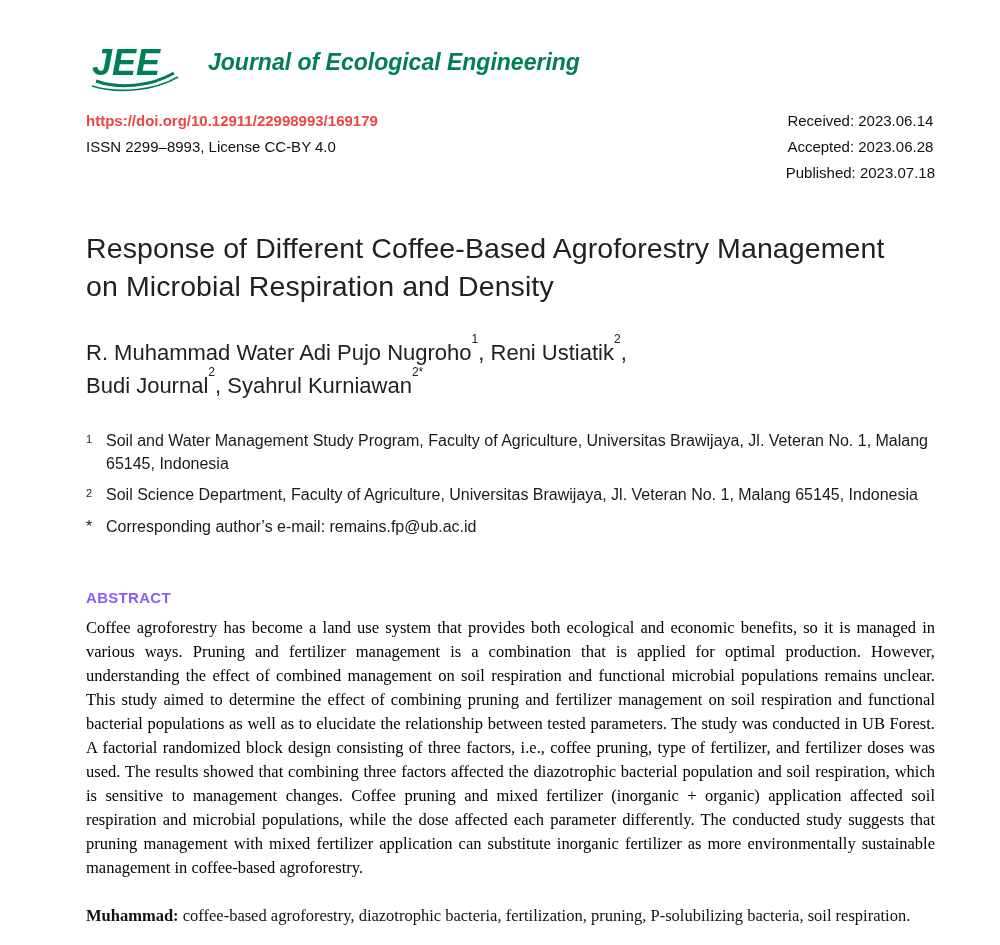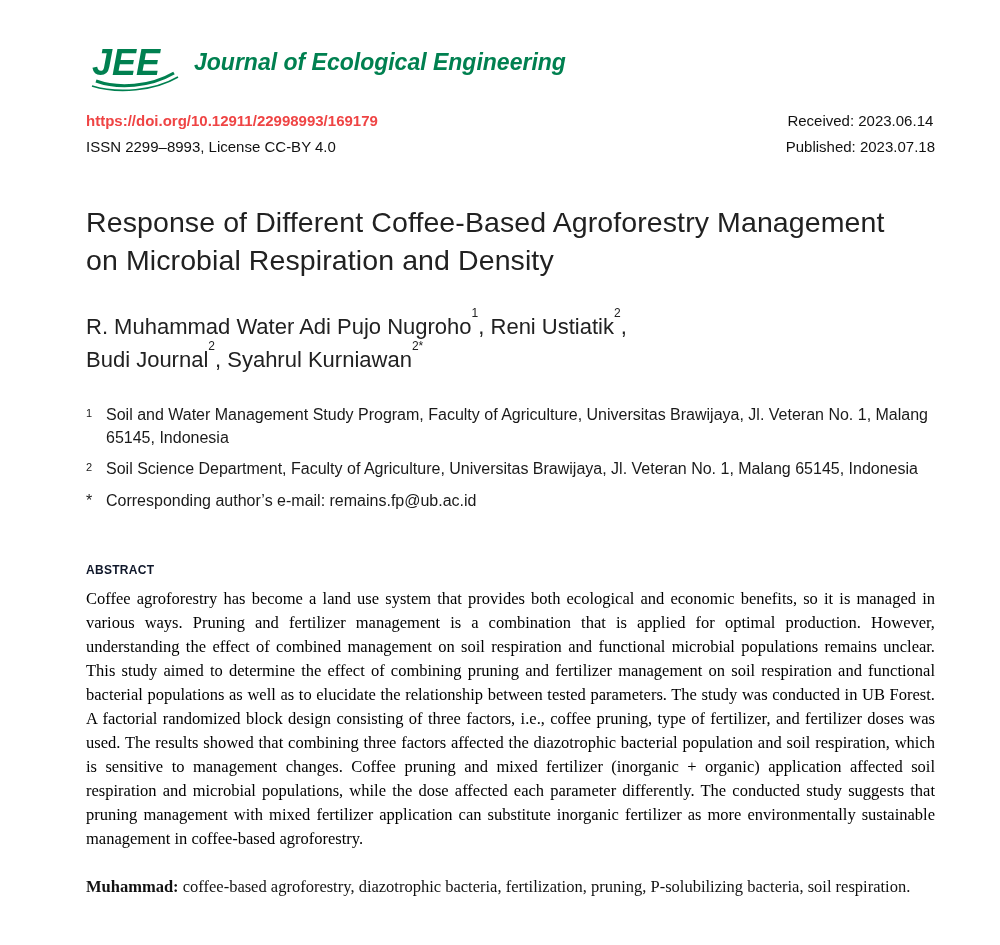--- a/index.html
+++ b/index.html
@@ -8,21 +8,21 @@
   body {
     width: 1000px;
     height: 945px;
     font-family: "Liberation Sans", sans-serif;
     color: #1a1a1a;
     overflow: hidden;
   }
   .page { padding: 40px 65px 0 80px; }
 
   
-  .masthead { display: flex; align-items: center; gap: 14px; padding-left: 6px; }
+  .masthead { display: flex; align-items: center; gap: 28px; padding-left: 6px; }
   .logo svg { display: block; }
   .logo-text {
     font-family: "Liberation Sans", sans-serif;
     font-size: 36px;
     font-weight: 700;
     font-style: italic;
     fill: #008050;
   }
   .swoosh { fill: none; stroke: #008050; }
   .swoosh-thick { stroke-width: 3; }
@@ -68,24 +68,24 @@
   .affil { display: flex; gap: 8px; margin-bottom: 9px; line-height: 1.42; }
   .affil-marker { flex: 0 0 12px; text-align: left; }
   .sup-marker { top: 2px; font-size: 11px; }
   .corr-marker { font-size: 16px; }
   .affil-text { flex: 1; }
   .email { color: #1a1a1a; cursor: pointer; }
 
   
   .abstract { margin-top: 50px; padding-left: 6px; }
   .abstract-heading {
-    font-size: 12px;
+    font-size: 15px;
     font-weight: 700;
     letter-spacing: 0.3px;
-    color: #0f172a;
+    color: #8b5cf6;
     font-family: "Liberation Sans", sans-serif;
   }
   .abstract-body {
     margin-top: 10px;
     font-family: "Liberation Serif", serif;
     font-size: 16.5px;
     line-height: 24px;
     text-align: justify;
     color: #000000;
   }
@@ -118,20 +118,21 @@
     <div class="journal-name">Journal of Ecological Engineering</div>
   </header>
 
   <section class="meta-row">
     <div class="meta-left">
       <div class="doi-link">https://doi.org/10.12911/22998993/169179</div>
       <div>ISSN 2299–8993, License CC-BY 4.0</div>
     </div>
     <div class="meta-right">
       <div>Received: 2023.06.14</div>
+      <div>Accepted: 2023.06.28</div>
       <div>Published: 2023.07.18</div>
     </div>
   </section>
 
   <h1 class="title">
     <span>Response of Different Coffee-Based Agroforestry Management</span><br>
     <span>on Microbial Respiration and Density</span>
   </h1>
 
   <div class="authors">

